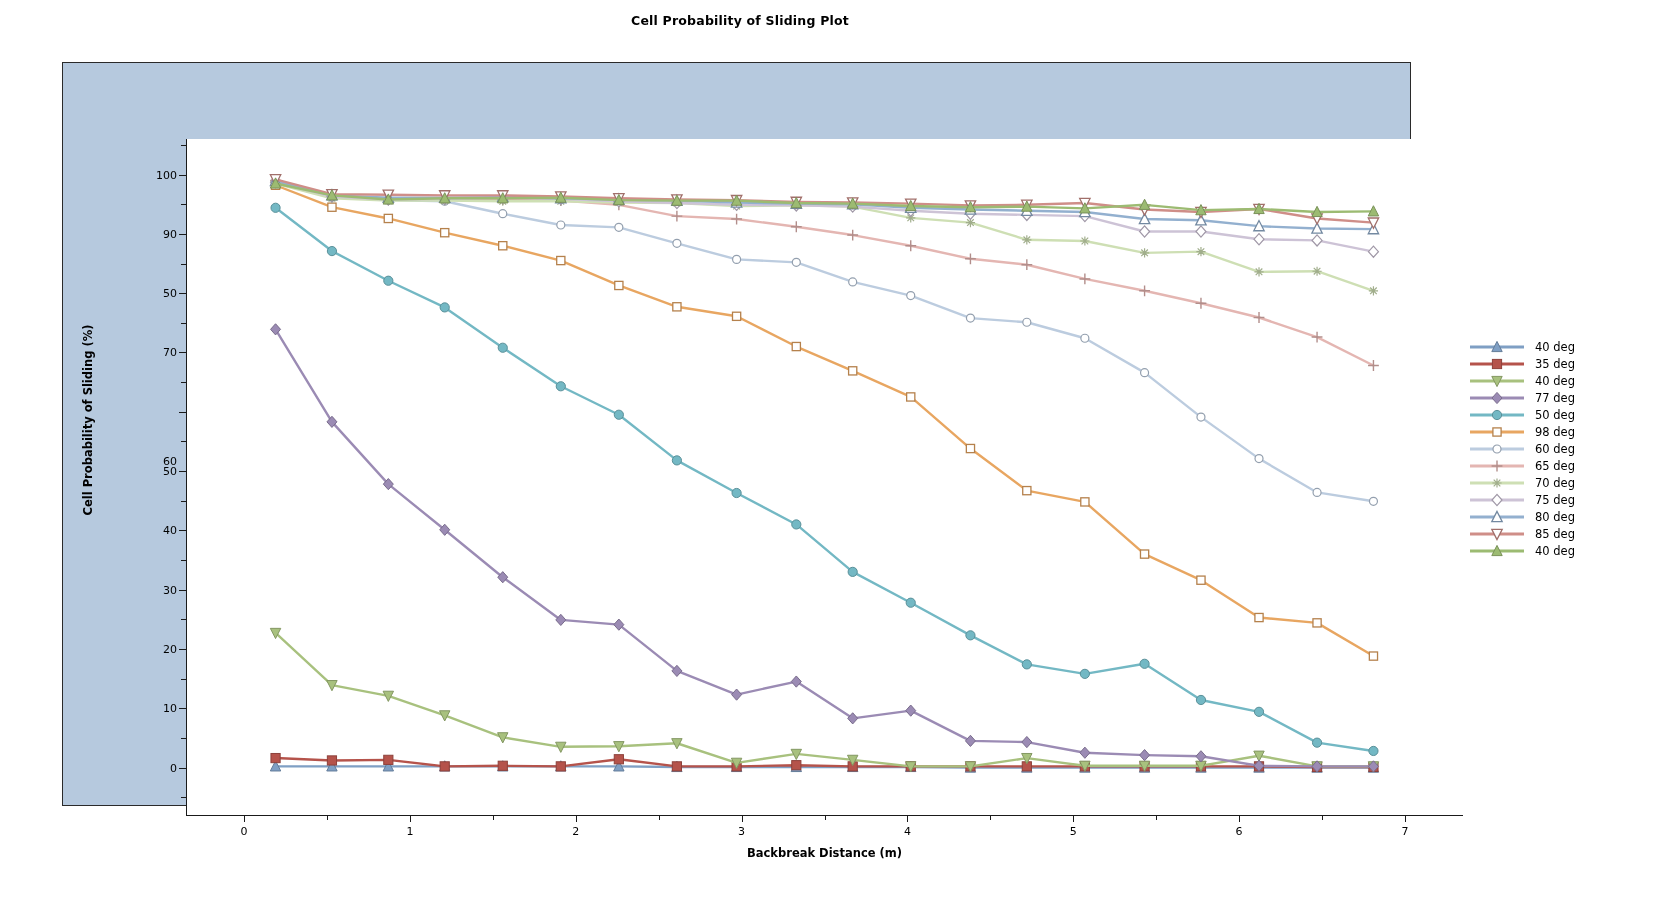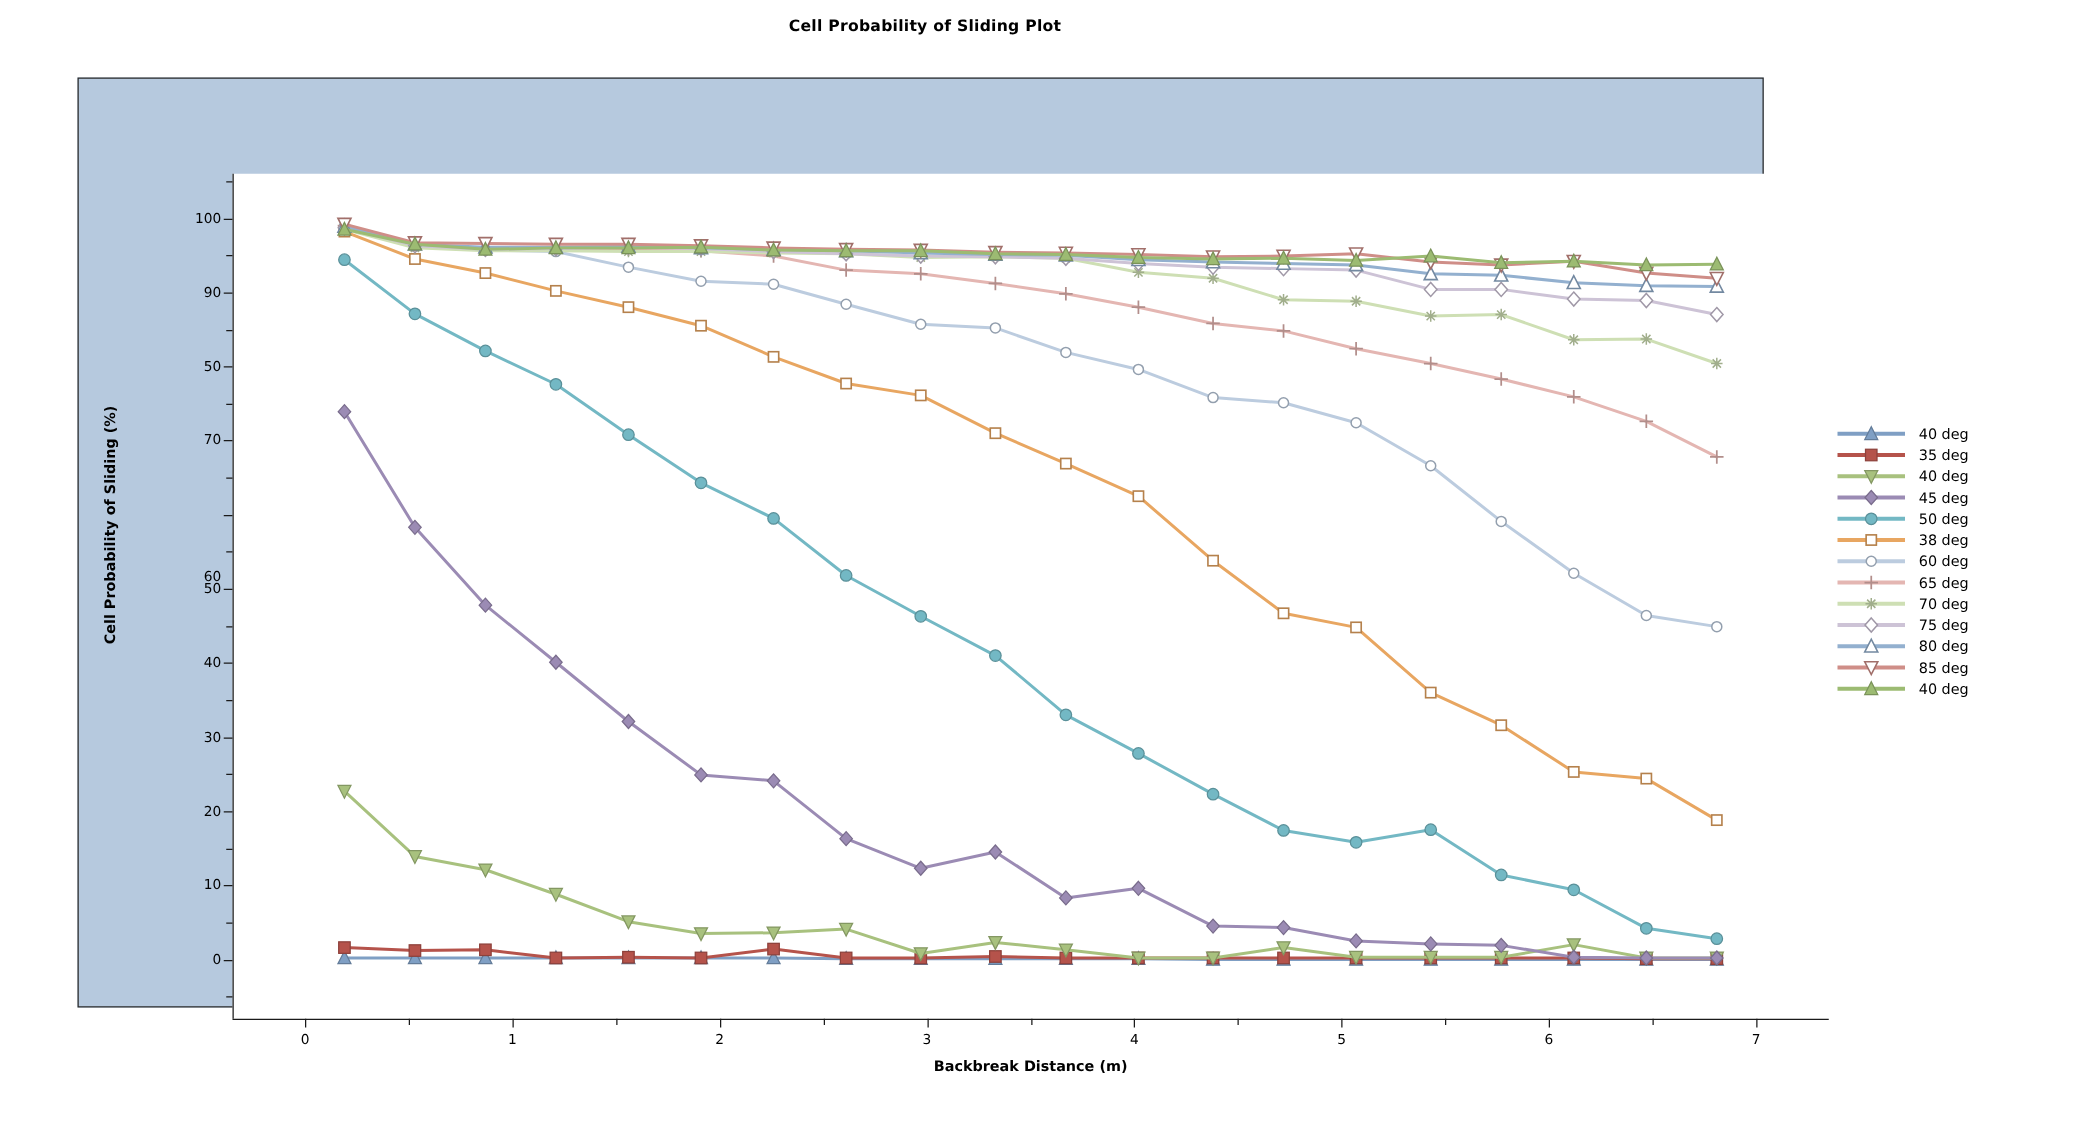--- a/index.html
+++ b/index.html
@@ -1001,21 +1001,21 @@
       </div>
       <div class="legend-row">
         <div class="legend-key">
           <svg width="58" height="17">
             <line x1="2" y1="9" x2="56" y2="9" stroke="#9b8bb4" stroke-width="3.2"></line>
             <g>
               <polygon points="29,3.4000000000000004 34,9 29,14.6 24,9" fill="#9b8bb4" stroke="#796c8c" stroke-width="1"></polygon>
             </g>
           </svg>
         </div>
-        <div class="legend-label">45 deg</div>
+        <div class="legend-label">77 deg</div>
       </div>
       <div class="legend-row">
         <div class="legend-key">
           <svg width="58" height="17">
             <line x1="2" y1="9" x2="56" y2="9" stroke="#73b8c4" stroke-width="3.2"></line>
             <g>
               <circle cx="29" cy="9" r="4.6" fill="#73b8c4" stroke="#5a9099" stroke-width="1"></circle>
             </g>
           </svg>
         </div>
@@ -1023,21 +1023,21 @@
       </div>
       <div class="legend-row">
         <div class="legend-key">
           <svg width="58" height="17">
             <line x1="2" y1="9" x2="56" y2="9" stroke="#e8a661" stroke-width="3.2"></line>
             <g>
               <rect x="24.9" y="4.9" width="8.2" height="8.2" fill="#ffffff" stroke="#b5814c" stroke-width="1.3"></rect>
             </g>
           </svg>
         </div>
-        <div class="legend-label">38 deg</div>
+        <div class="legend-label">98 deg</div>
       </div>
       <div class="legend-row">
         <div class="legend-key">
           <svg width="58" height="17">
             <line x1="2" y1="9" x2="56" y2="9" stroke="#bcccdf" stroke-width="3.2"></line>
             <g>
               <circle cx="29" cy="9" r="3.9999999999999996" fill="#ffffff" stroke="#939fae" stroke-width="1.2"></circle>
             </g>
           </svg>
         </div>

